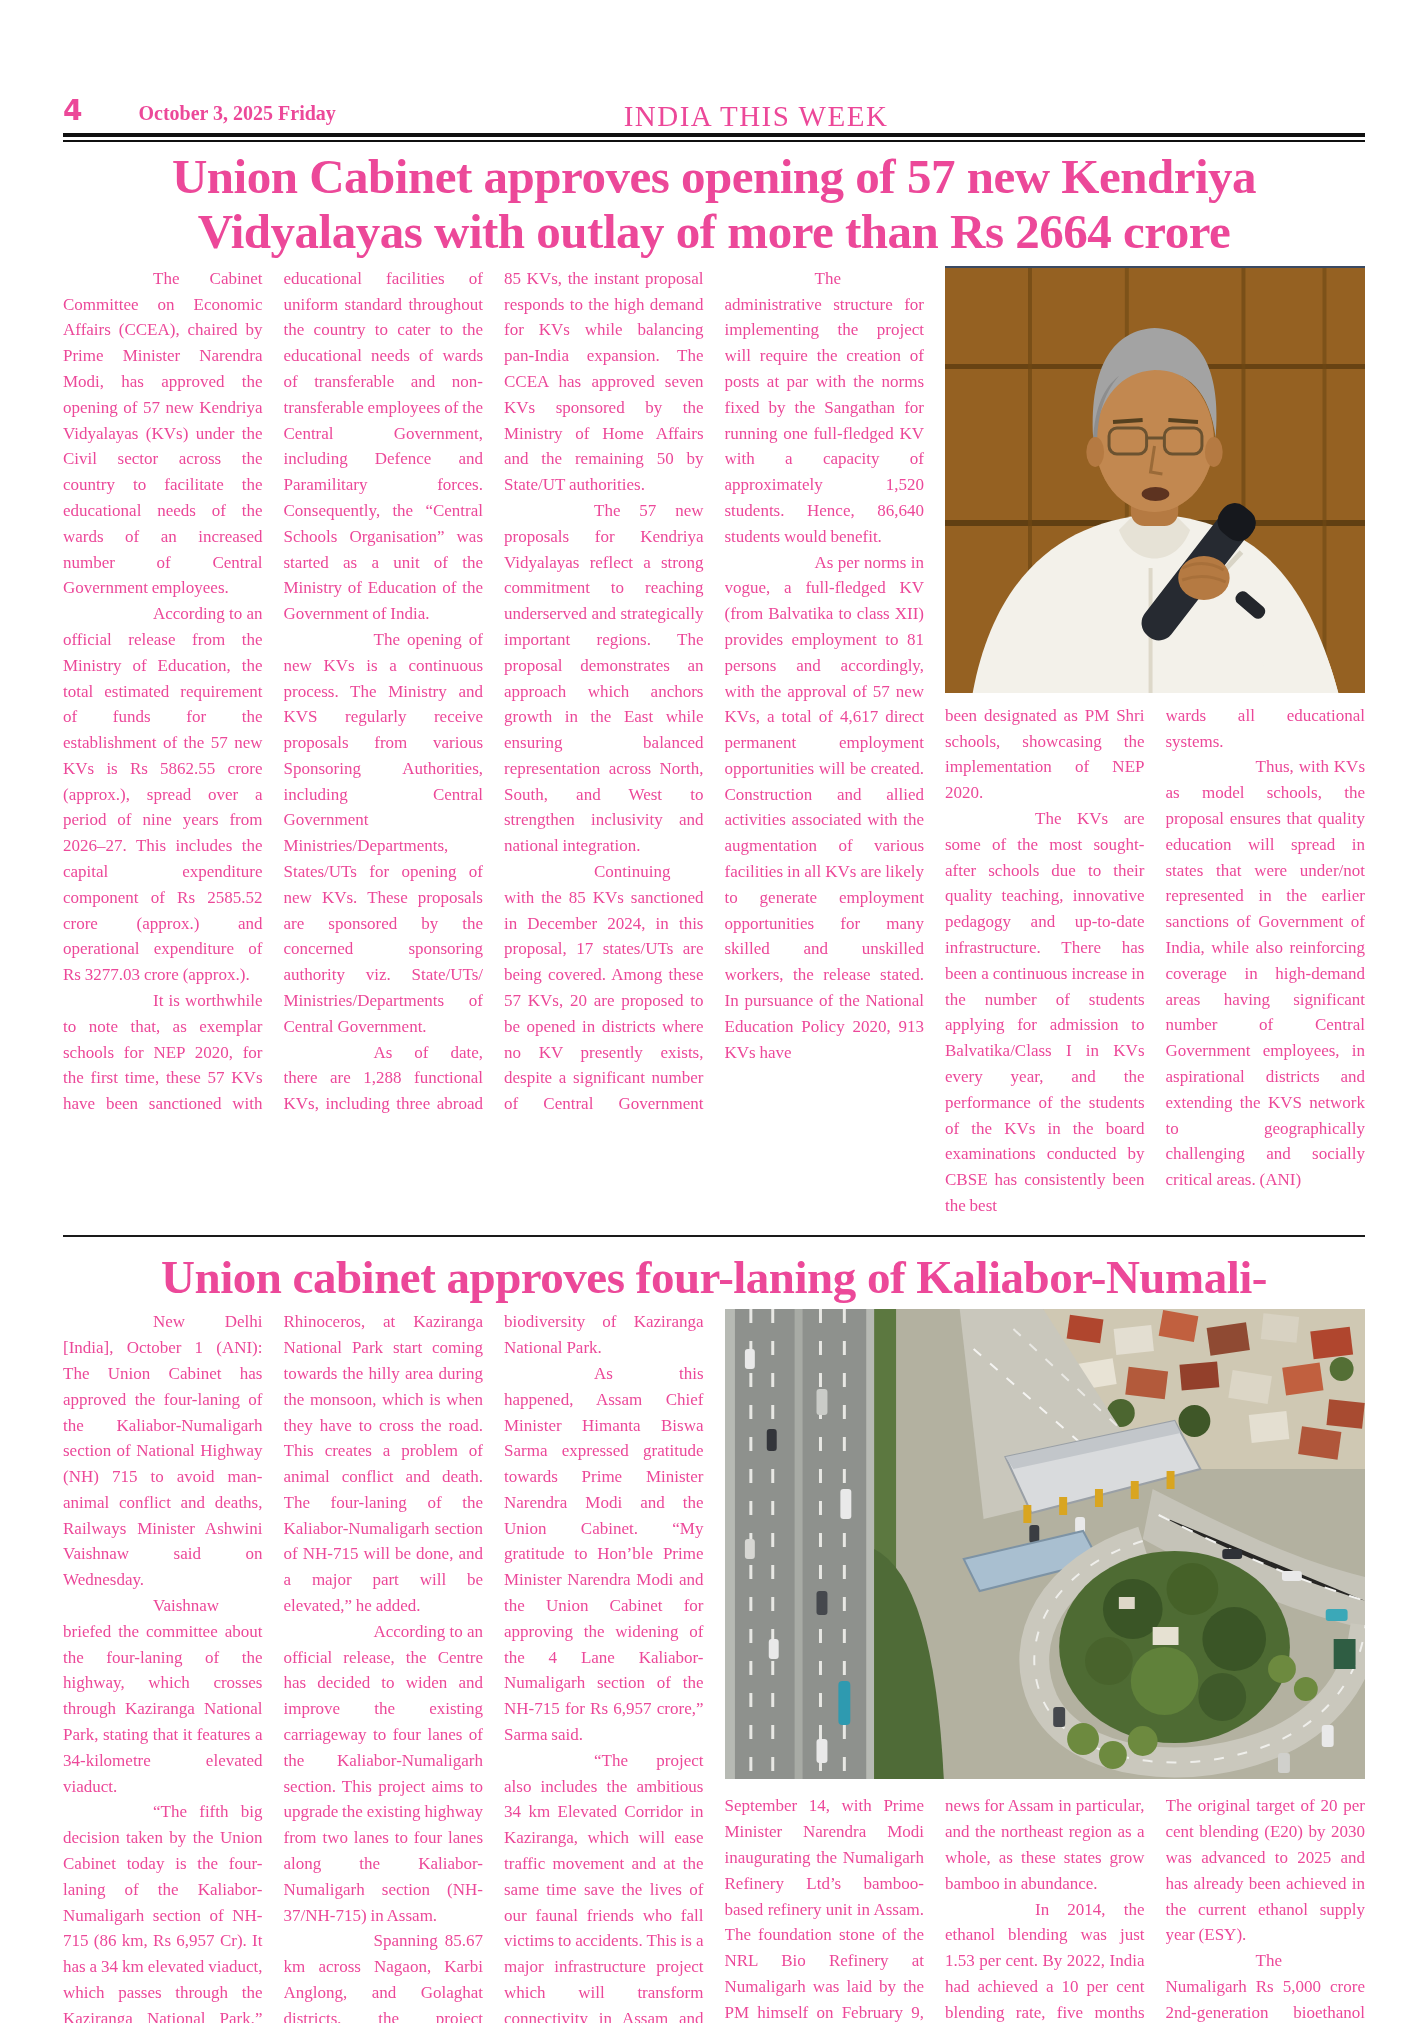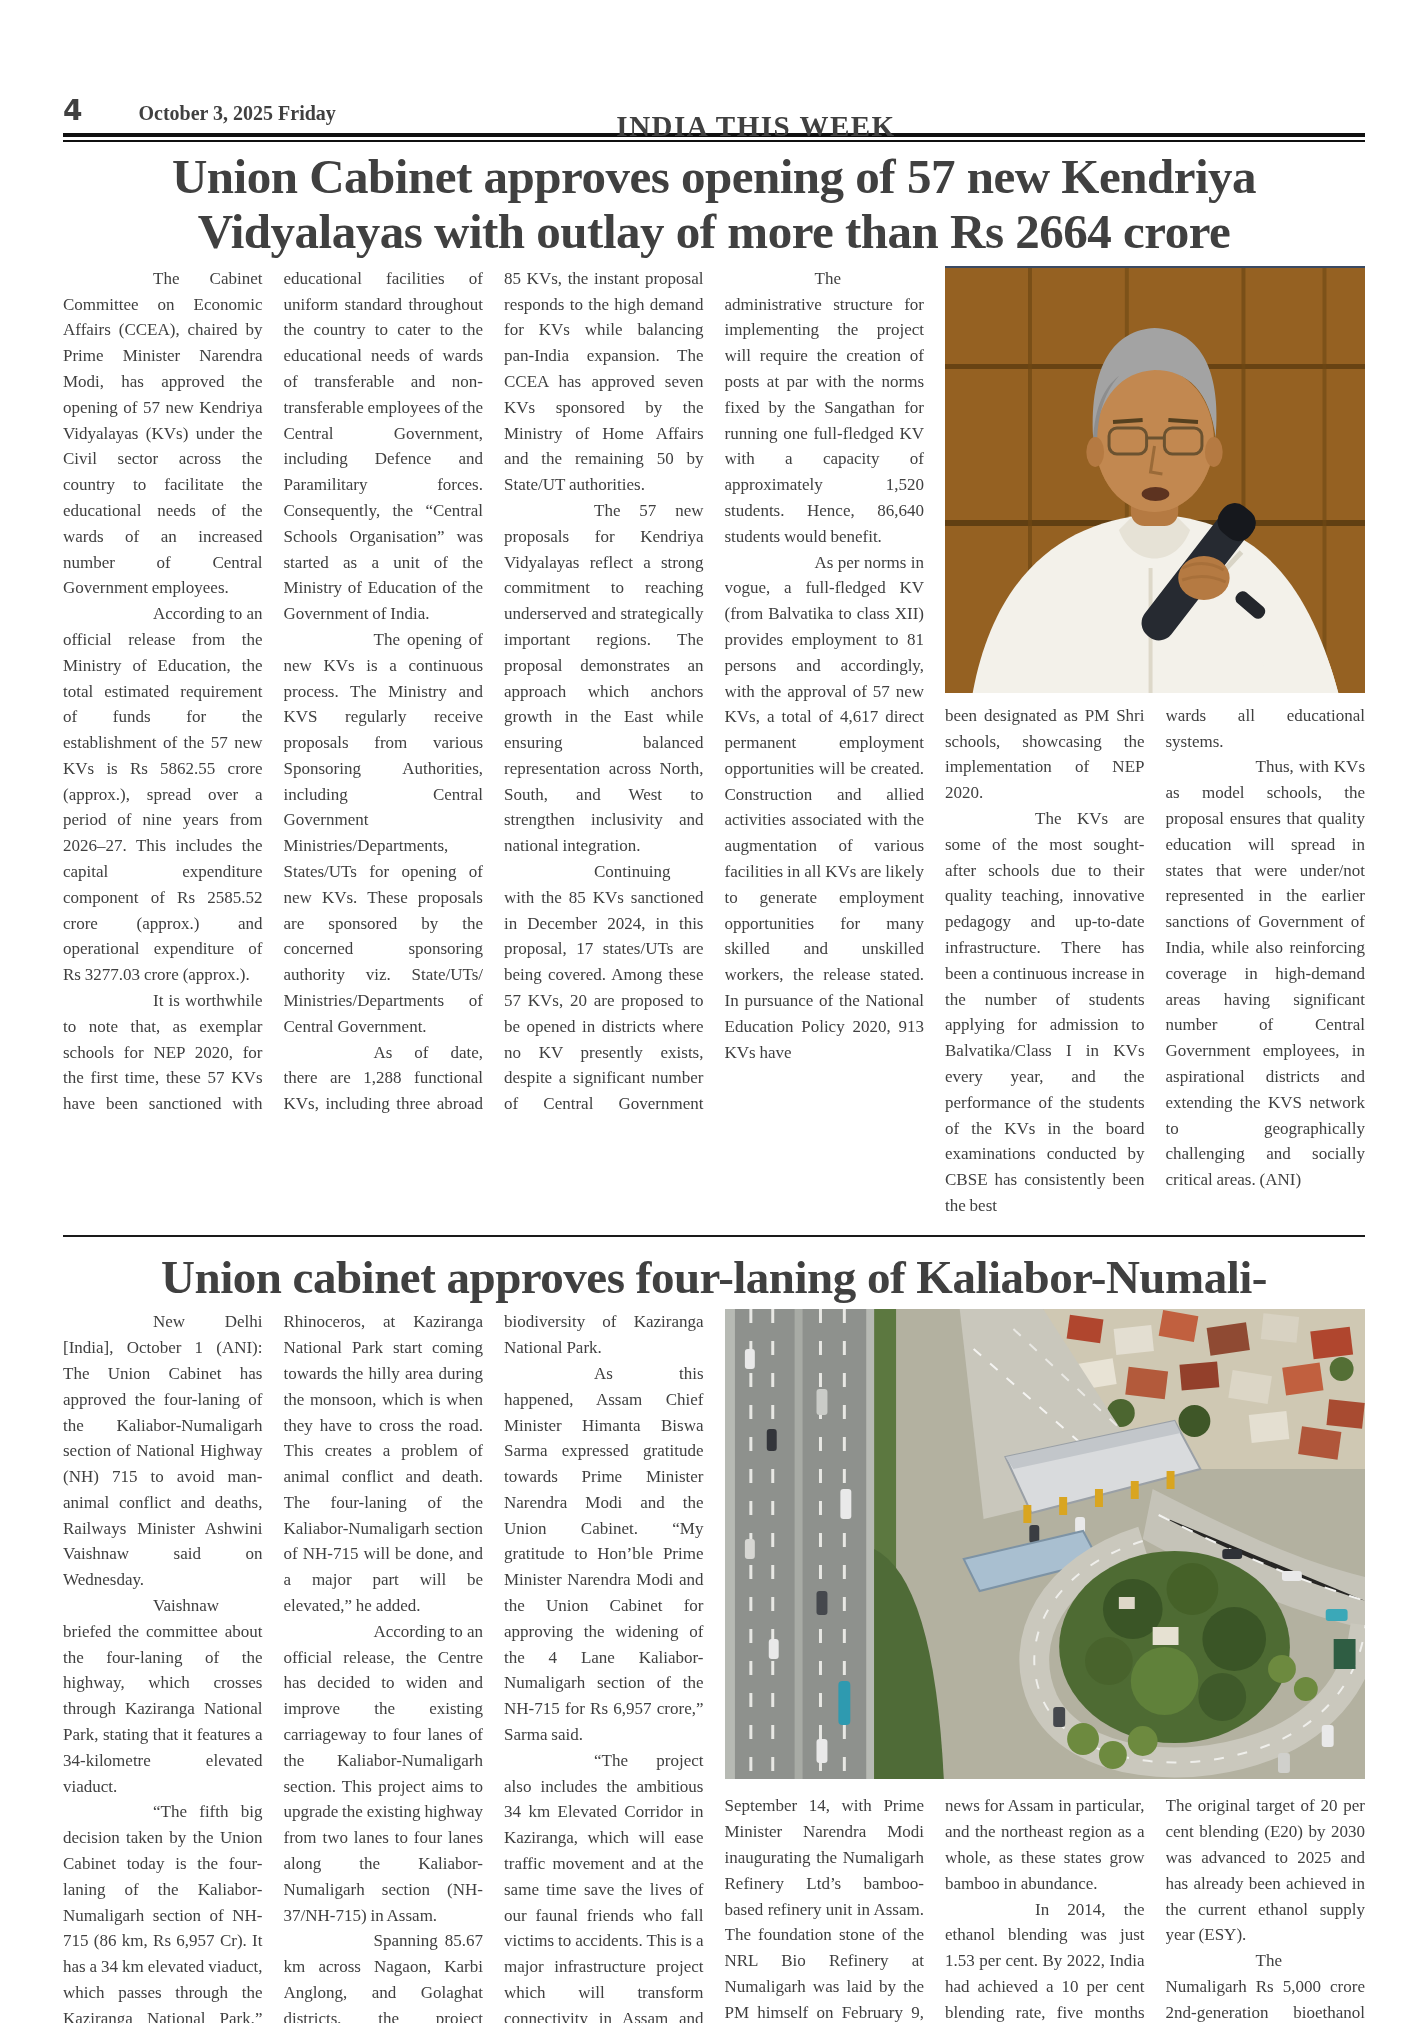--- a/index.html
+++ b/index.html
@@ -1,28 +1,28 @@
 <!DOCTYPE html>
 <html><head>
 <meta charset="utf-8">
 <style>
   html,body { margin:0; padding:0; background:#e8e8e8; }
   .page {
     position:relative; width:1428px; height:2028px; margin:0 auto;
     background:#ffffff; box-sizing:border-box; padding:0 63px;
-    overflow:hidden; color:#404040;
+    overflow:hidden; color:#ec4899;
     font-family:"Liberation Serif", serif;
   }
   
   .pagehead { position:relative; margin-top:94px; height:34px; }
   .pg-num { font-size:28px; font-weight:bold; font-family:"DejaVu Sans", sans-serif; }
   .pg-date { font-size:20px; font-weight:bold; margin-left:52px; }
   .masthead {
-    position:absolute; left:calc(50% + 42px); top:16px; transform:translateX(-50%);
-    font-size:29px; font-weight:bold; letter-spacing:1.5px; white-space:nowrap;
+    position:absolute; left:calc(50% + 42px); top:6px; transform:translateX(-50%);
+    font-size:29px; font-weight:normal; letter-spacing:1.5px; white-space:nowrap;
     font-family:"Liberation Serif", serif;
   }
   .double-rule { margin-top:5px; height:3px; border-top:4px solid #101010; border-bottom:2px solid #101010; }
   
   .headline { text-align:center; font-weight:bold; line-height:1.12; margin:8px 0 6px; }
   .headline .hl-line { display:block; }
   .hl-a1 { font-size:49px; letter-spacing:-0.5px; }
   .hl-a2 { font-size:47px; letter-spacing:-0.5px; margin-top:14px; }
   
   .bodygrid { display:grid; grid-template-columns:repeat(6,1fr); column-gap:21px; }

